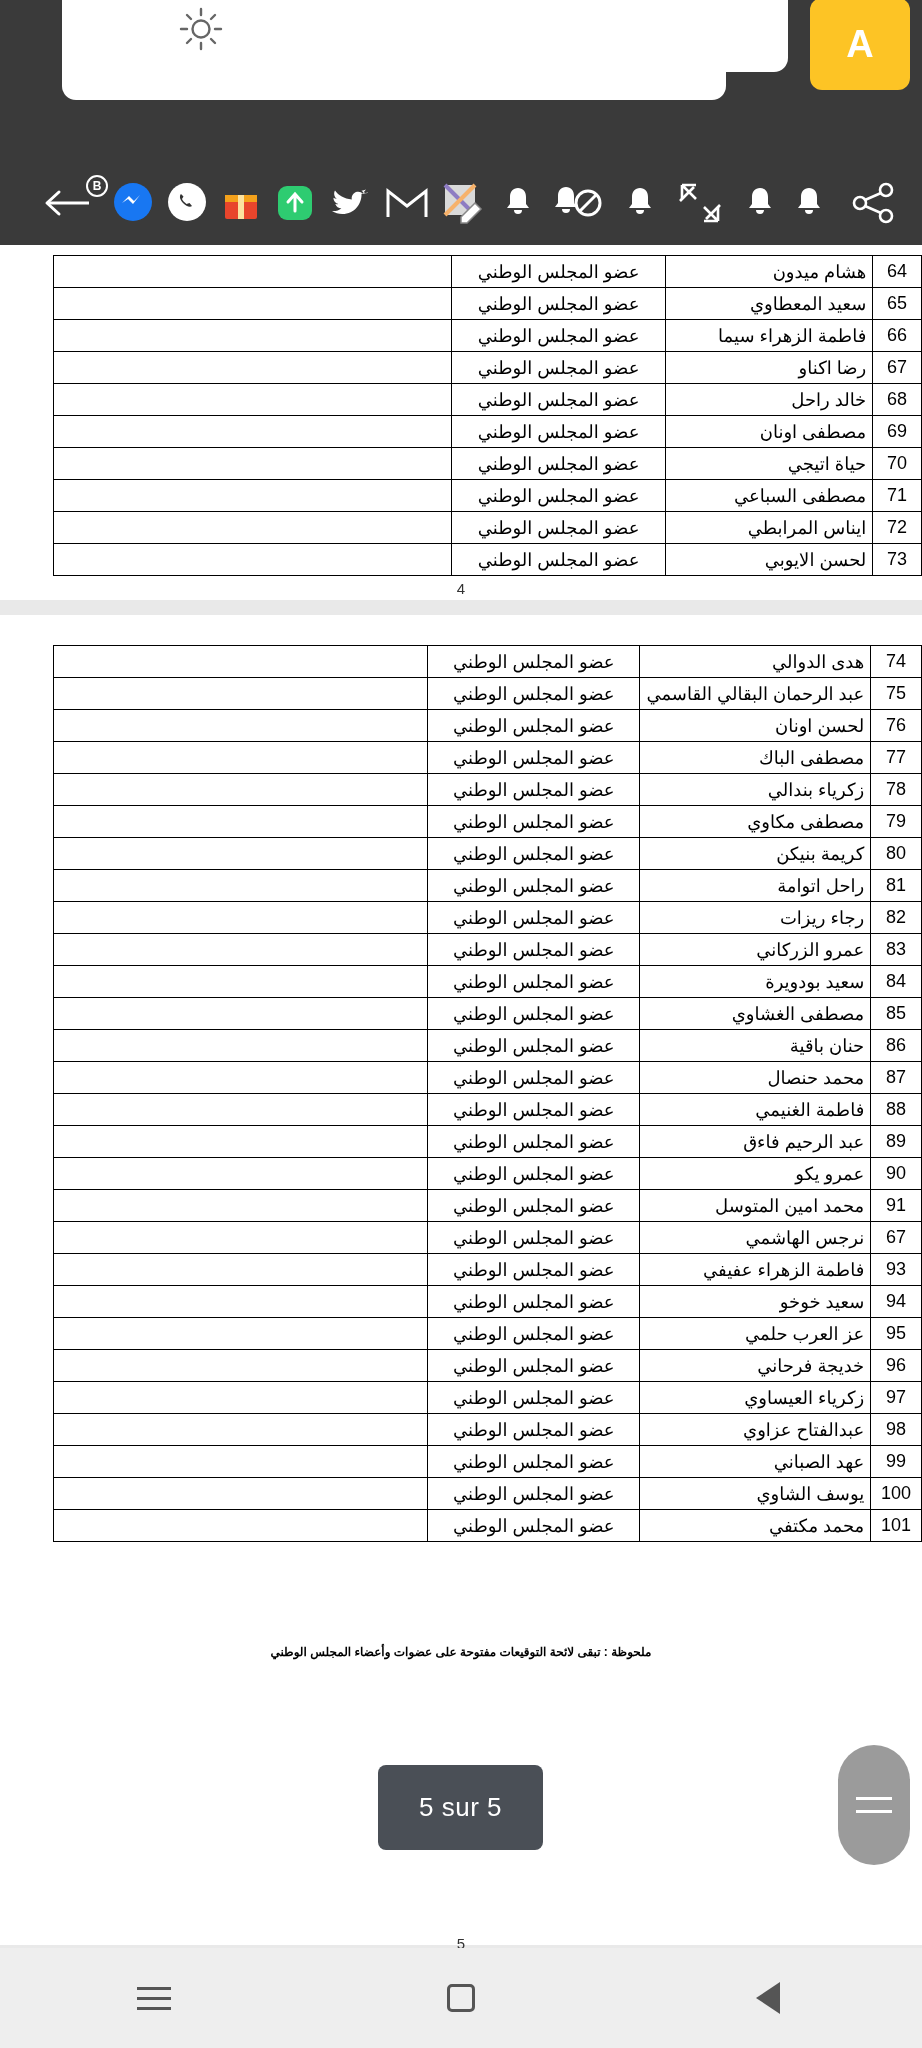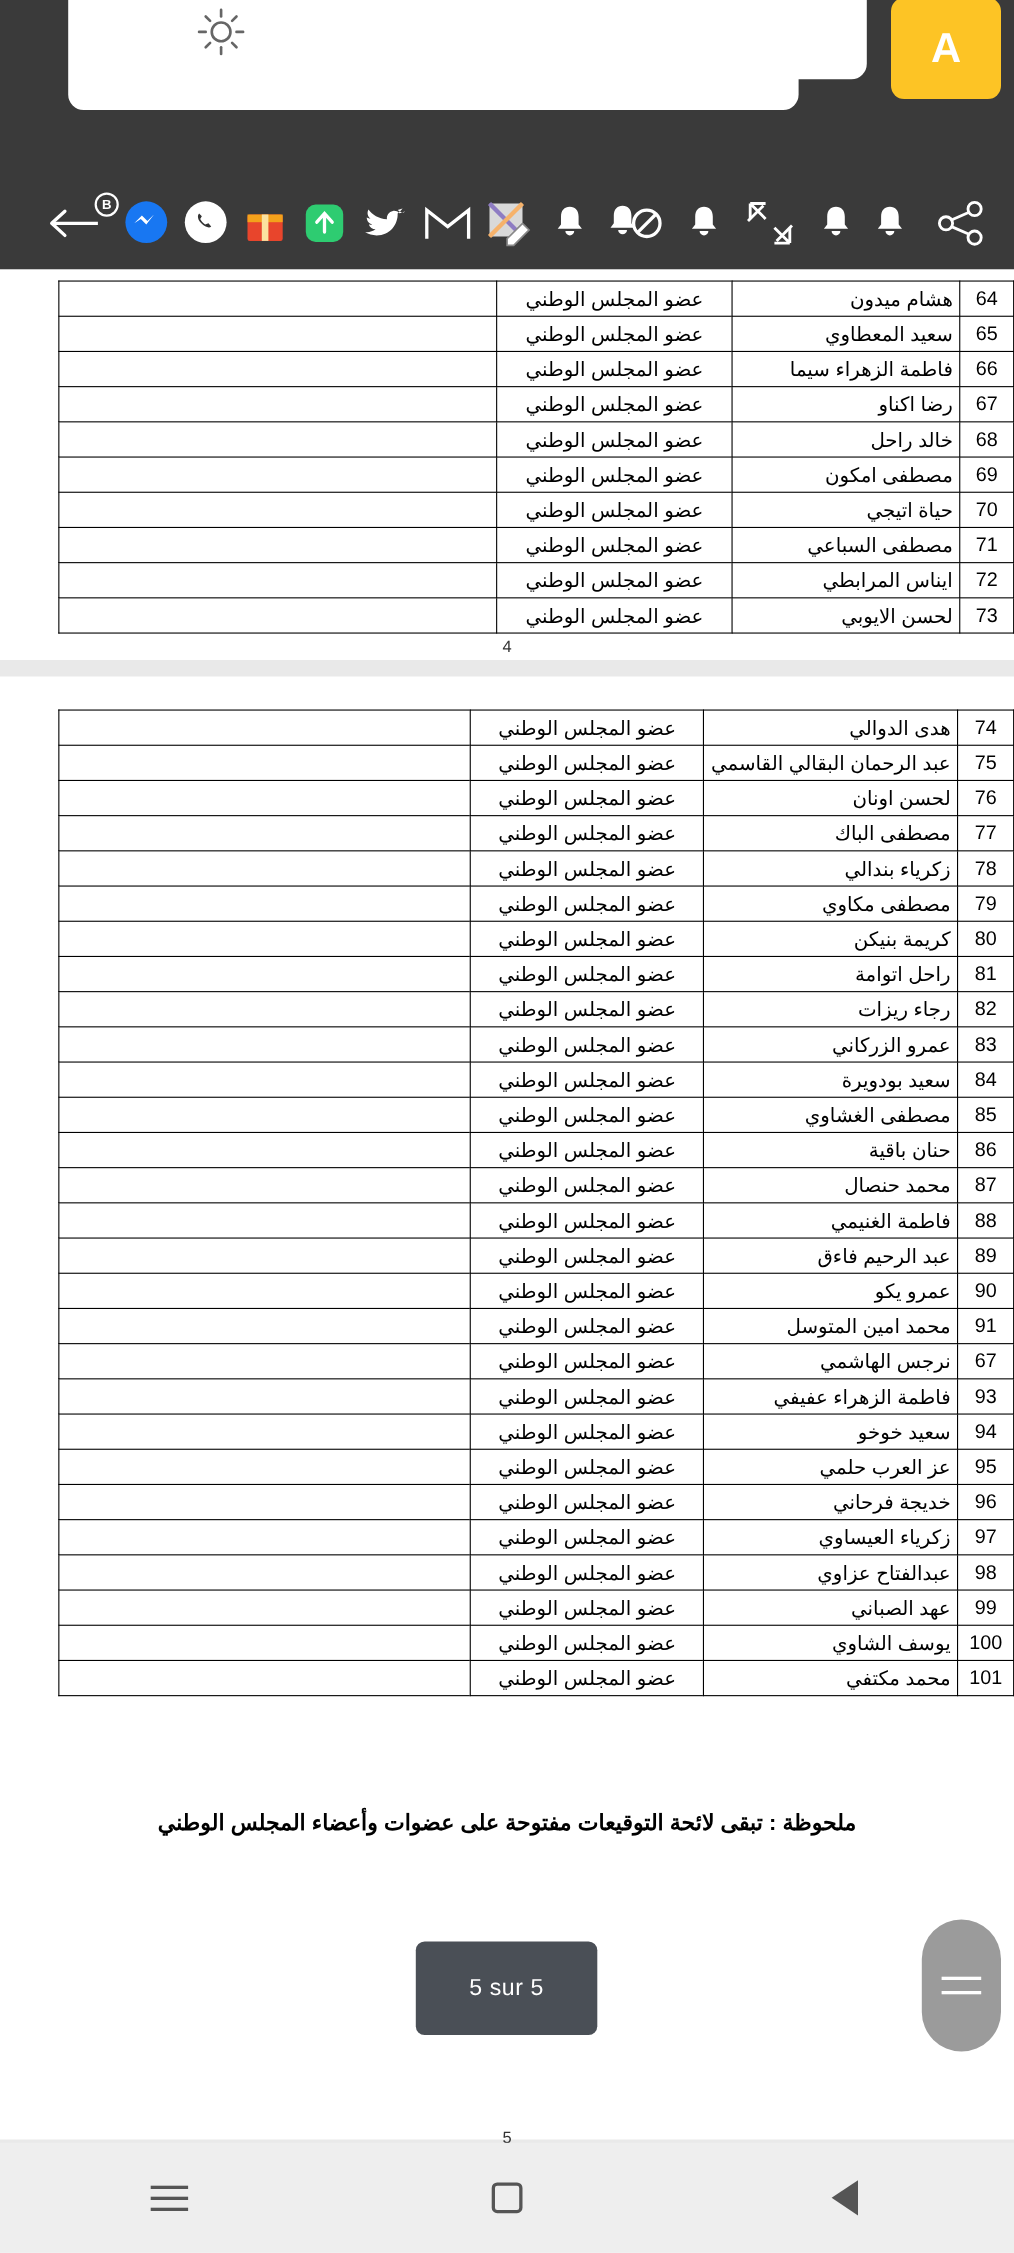--- a/index.html
+++ b/index.html
@@ -135,34 +135,34 @@
     font-size: 15px;
     color: #333;
   }
 
   .note {
     position: absolute;
     top: 1645px; left: 0;
     width: 922px;
     text-align: center;
     direction: rtl;
-    font-size: 20px;
+    font-size: 12px;
     font-weight: bold;
     color: #000;
   }
 
   
   .page-toast {
     position: absolute;
     top: 1765px; left: 378px;
     width: 165px; height: 85px;
     background: #4a4f56;
     border-radius: 8px;
     color: #ffffff;
-    font-size: 21px;
+    font-size: 26px;
     display: flex;
     align-items: center;
     justify-content: center;
     letter-spacing: 0.5px;
   }
 
   
   .scroll-handle {
     position: absolute;
     top: 1745px; left: 838px;
@@ -395,21 +395,21 @@
             <td class="c-sign"></td>
           </tr>
           <tr>
             <td class="c-num">68</td>
             <td class="c-name">خالد راحل</td>
             <td class="c-role">عضو المجلس الوطني</td>
             <td class="c-sign"></td>
           </tr>
           <tr>
             <td class="c-num">69</td>
-            <td class="c-name">مصطفى امكون</td>
+            <td class="c-name">مصطفى اونان</td>
             <td class="c-role">عضو المجلس الوطني</td>
             <td class="c-sign"></td>
           </tr>
           <tr>
             <td class="c-num">70</td>
             <td class="c-name">حياة اتيجي</td>
             <td class="c-role">عضو المجلس الوطني</td>
             <td class="c-sign"></td>
           </tr>
           <tr>

